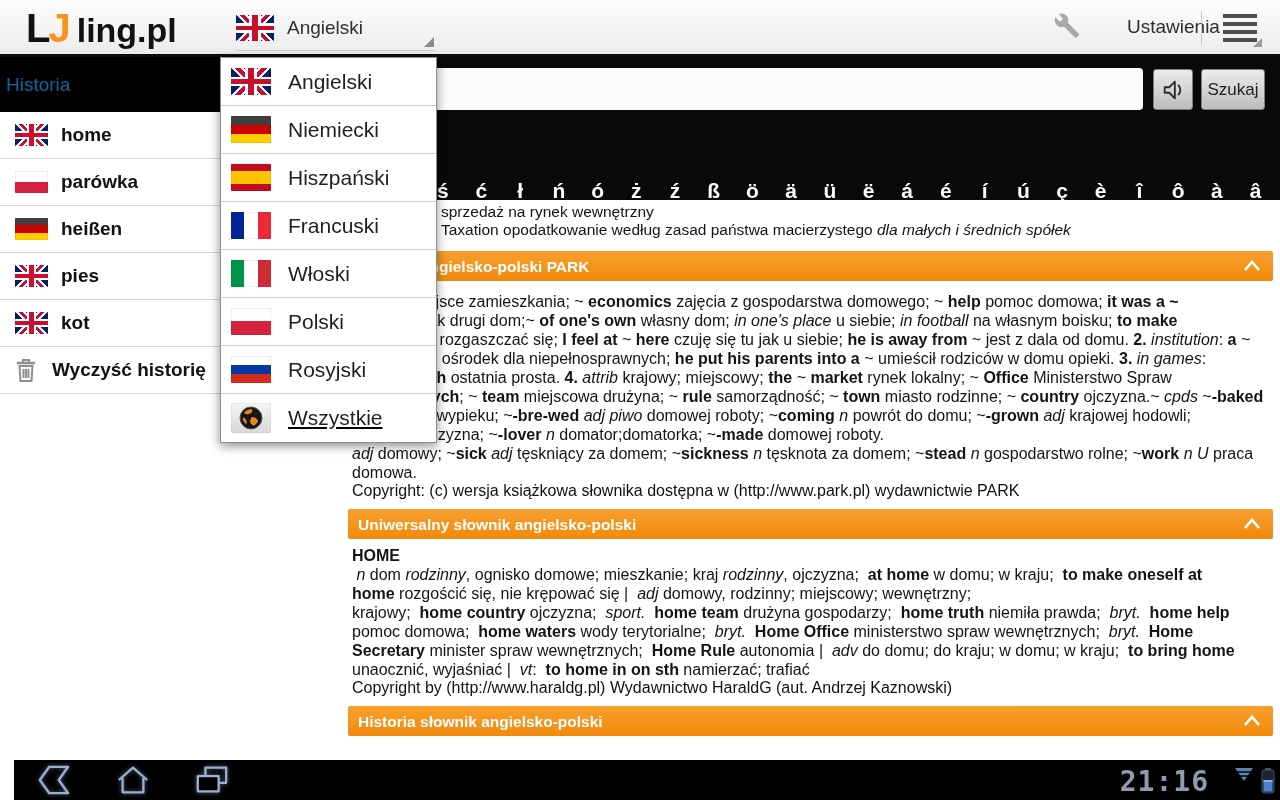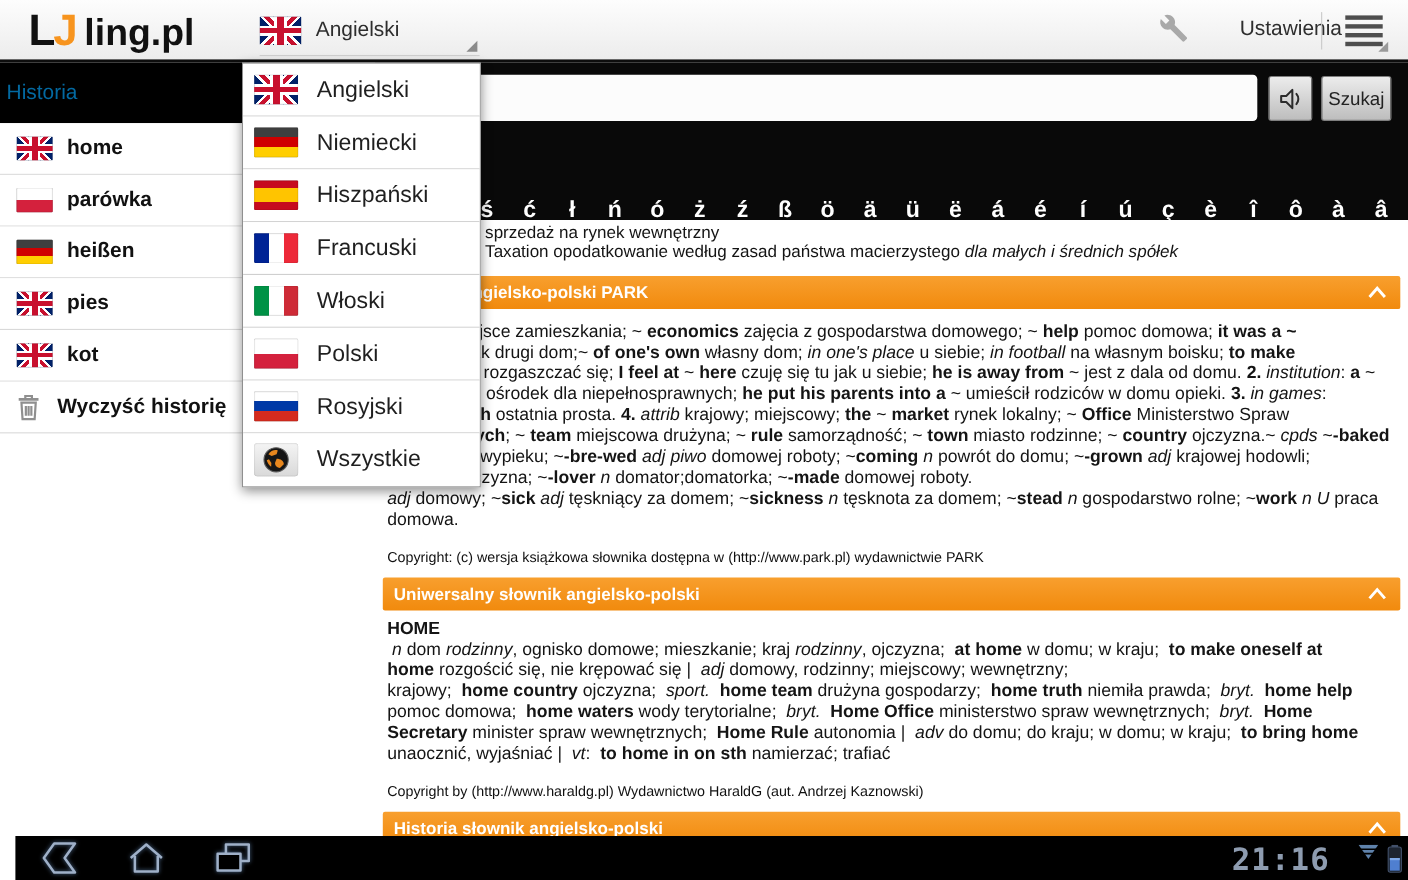--- a/index.html
+++ b/index.html
@@ -42,21 +42,21 @@
   .history-item { height:47px; display:flex; align-items:center; padding-left:15px;
                   background:#fff; border-bottom:1px solid #d9d9d9; cursor:pointer; }
   .history-item .label { margin-left:13px; font-weight:bold; font-size:19px; color:#111; }
   .history-item.clear .label { margin-left:15px; }
 
   
   .lang-menu { position:absolute; left:220px; top:57px; width:217px; z-index:40; background:#fff;
                border:1px solid #8f8f8f; box-shadow:0 3px 10px rgba(0,0,0,.45); }
   .lang-item { height:48px; display:flex; align-items:center; padding-left:10px;
                border-bottom:1px solid #cfcfcf; background:#fff; cursor:pointer; }
-  .lang-item:last-child { border-bottom:none; }
+  .lang-item:last-child { border-bottom:none;text-decoration:underline; }
   .lang-item .label { margin-left:17px; font-size:21px; color:#1f1f1f; }
   .globe-tile { width:40px; height:30px; border-radius:3px; background:linear-gradient(#f4f4f4,#d9d9d9);
                 display:flex; align-items:center; justify-content:center; box-shadow:inset 0 0 1px rgba(0,0,0,.4); }
 
   
   [data-flag="pl"] { background:linear-gradient(#fff 0 50%, #d4213d 50% 100%); }
   [data-flag="de"] { background:linear-gradient(#3f3f3f 0 33%, #cf0000 33% 67%, #ffce00 67% 100%); }
   [data-flag="es"] { background:linear-gradient(#c60b1e 0 26%, #ffc400 26% 74%, #c60b1e 74% 100%); }
   [data-flag="fr"] { background:linear-gradient(90deg, #002395 0 33%, #fff 33% 67%, #ed2939 67% 100%); }
   [data-flag="it"] { background:linear-gradient(90deg, #009246 0 33%, #fff 33% 67%, #ce2b37 67% 100%); }
@@ -90,21 +90,21 @@
   .kb-row2 { top:163px; }
 
   .results { position:absolute; top:143px; left:0; right:0; bottom:0; overflow:hidden;
              padding:3px 11px 0; font-size:16px; line-height:19px; color:#141414; }
   .intro { margin-left:89px; font-size:15.5px; line-height:18px; }
   .section-header { height:30px; margin:12px -4px 0 -4px; background:linear-gradient(#f89f2e,#f18a0d);
                     border-radius:2px; color:#fff; font-weight:bold; font-size:15.5px;
                     display:flex; align-items:center; padding-left:10px; position:relative; cursor:pointer; }
   .section-header .chev { position:absolute; right:12px; top:8px; }
   .dict-body { margin-top:11px; }
-  .copyright { margin-top:19px; font-size:13px; line-height:12px; color:#101010; }
+  .copyright { margin-top:3px; font-size:16px; line-height:12px; color:#101010; }
   .headword { margin-top:7px; font-weight:bold; }
 
   
   .navbar { position:absolute; left:0; top:760px; width:1280px; height:40px; background:#000; z-index:50;margin-left:14px; }
   .nav-btn { position:absolute; top:3px; width:52px; height:34px; cursor:pointer;
              display:flex; align-items:center; justify-content:center;
              filter:drop-shadow(0 0 2px rgba(110,150,200,.7)); }
   .nav-back { left:14px; } .nav-home { left:93px; } .nav-recents { left:172px; }
   .clock { position:absolute; right:85px; top:5px; font-family:"DejaVu Sans Mono", monospace;
            font-weight:bold; font-size:28px; color:#8e9cb0; letter-spacing:1px; }

